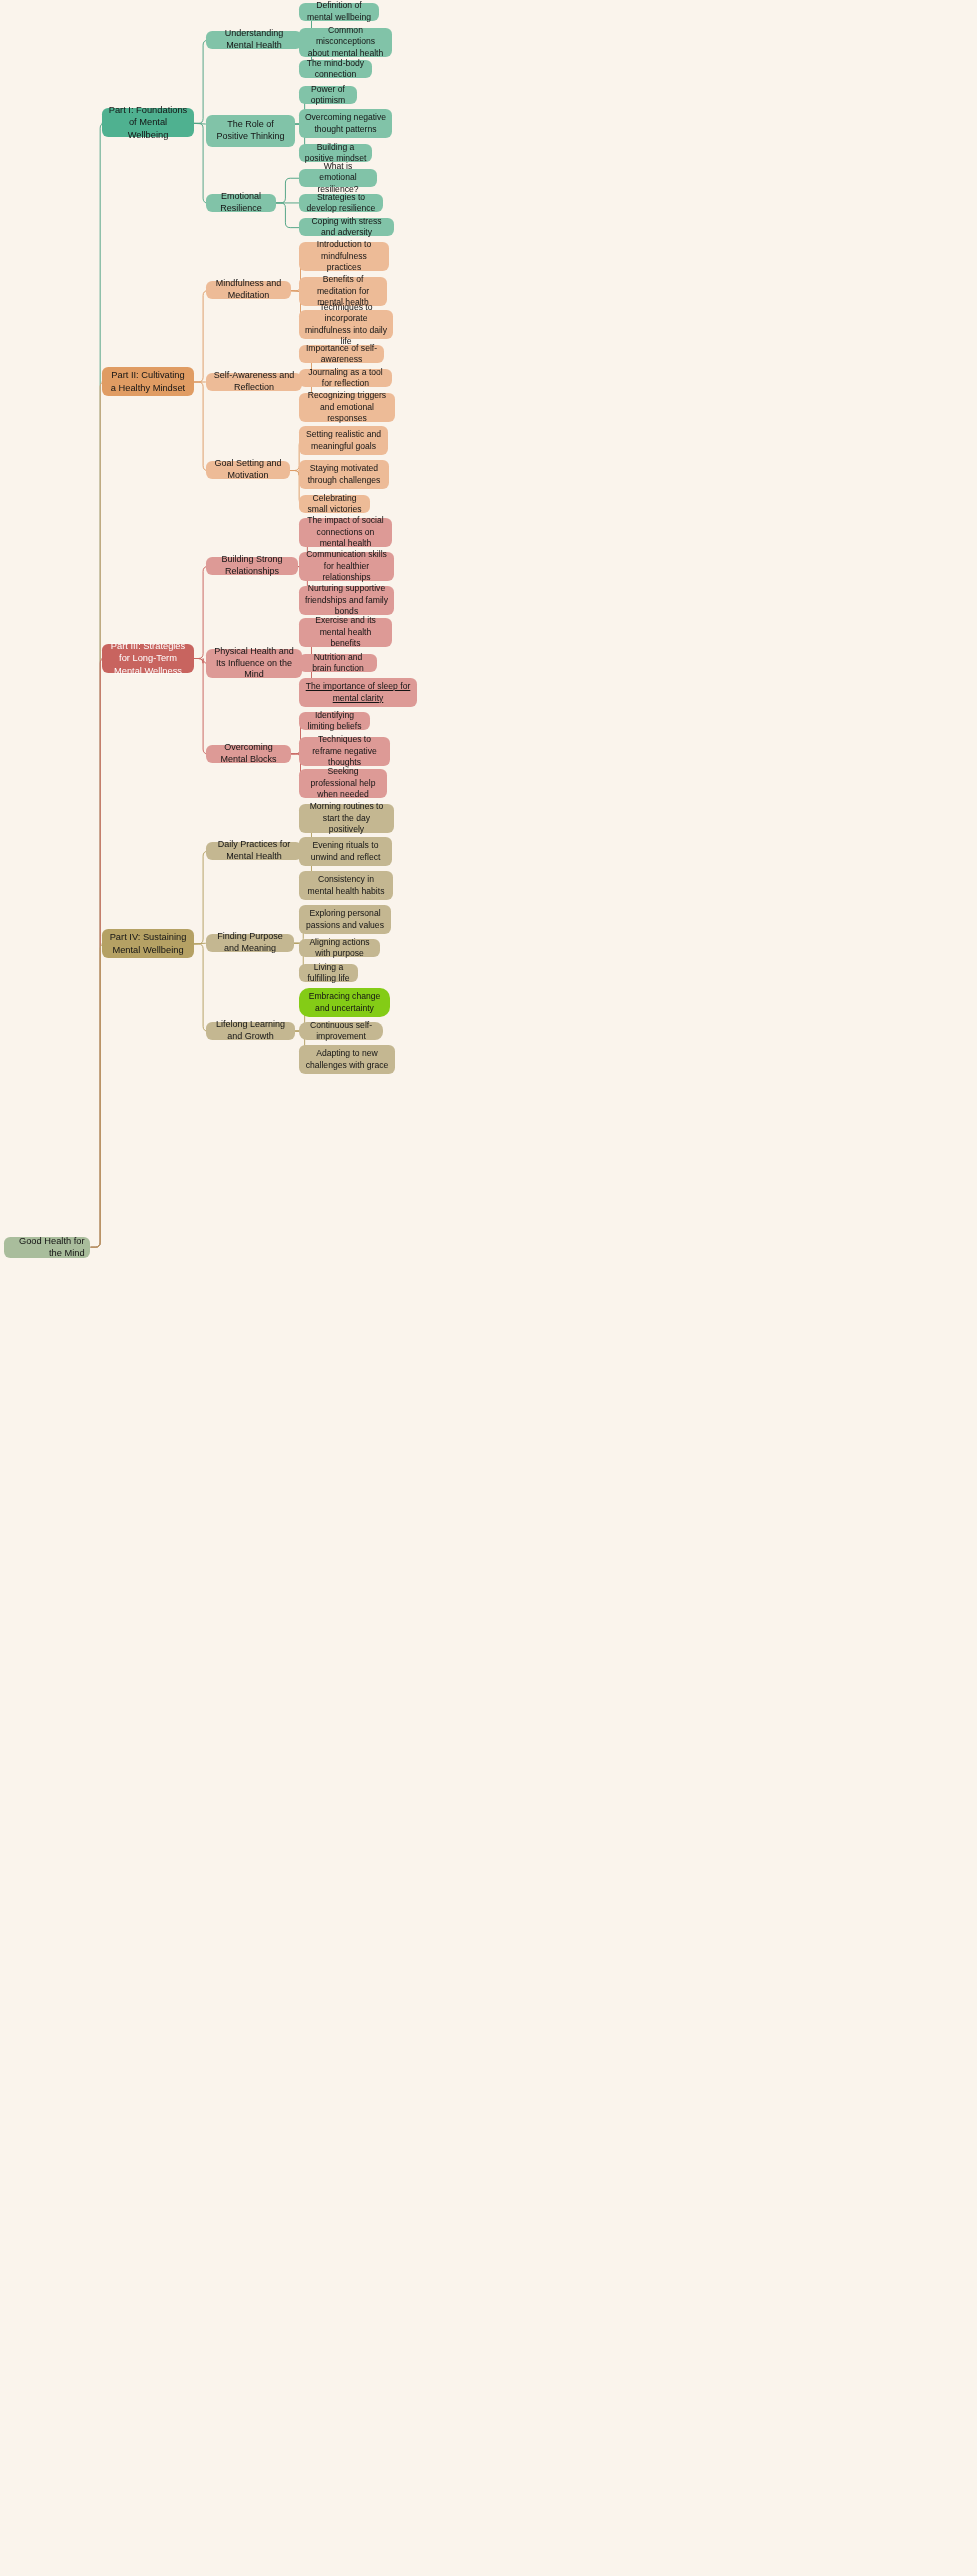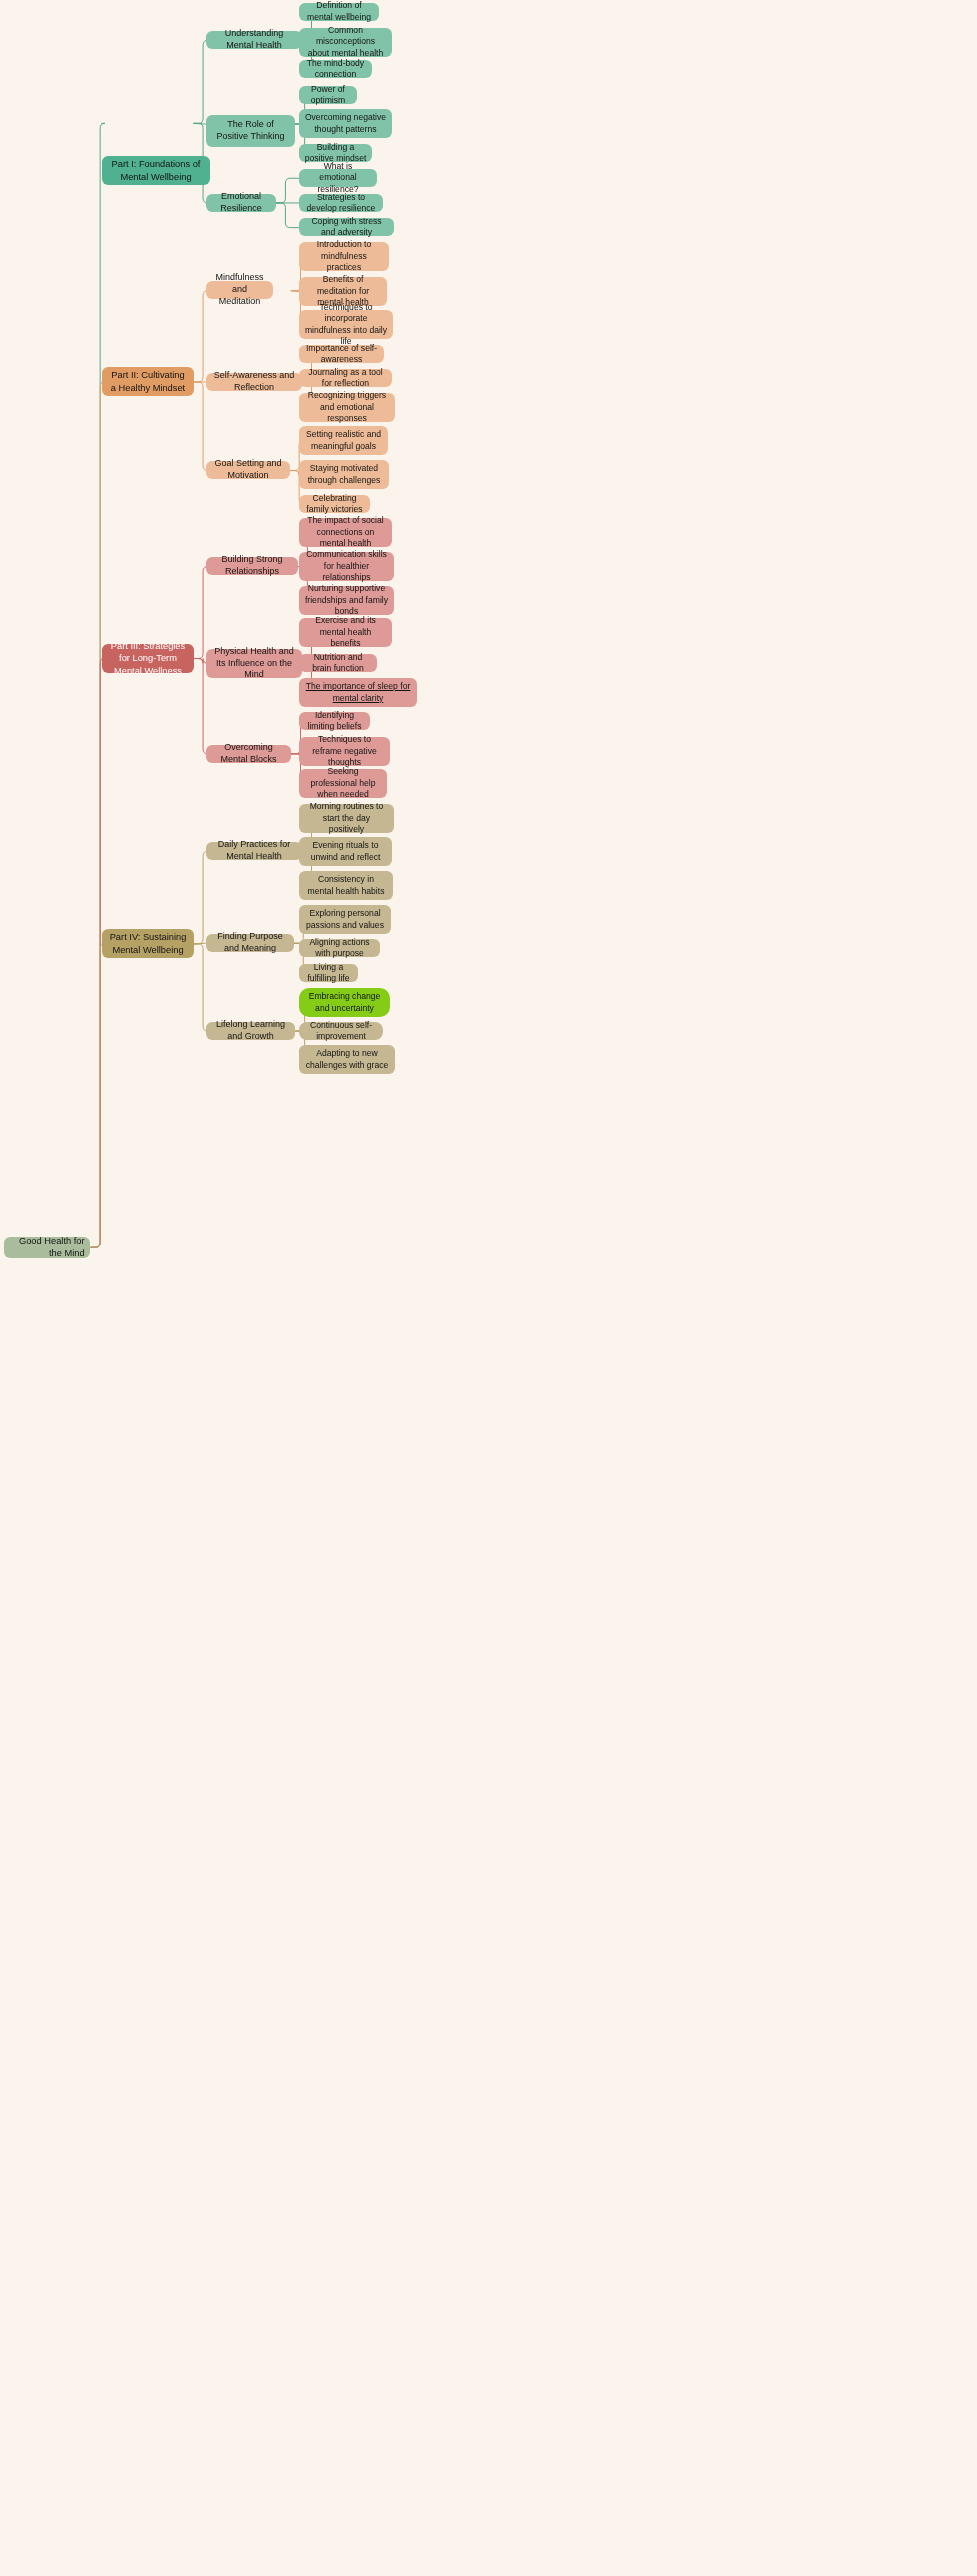--- a/index.html
+++ b/index.html
@@ -81,21 +81,21 @@
       <path d="M 428 1374 L 435 1374 Q 442 1374 442 1381 L 442 1374 Q 442 1381 449 1381 L 436 1381" fill="none" stroke="#b5a164" stroke-width="1.4"></path>
       <path d="M 428 1374 L 435 1374 Q 442 1374 442 1381 L 442 1410 Q 442 1417 449 1417 L 436 1417" fill="none" stroke="#b5a164" stroke-width="1.4"></path>
       <path d="M 282 1375 L 289 1375 Q 296 1375 296 1382 L 296 1495 Q 296 1502 303 1502 L 300 1502" fill="none" stroke="#b5a164" stroke-width="1.4"></path>
       <path d="M 430 1502 L 437 1502 Q 444 1502 444 1495 L 444 1467 Q 444 1460 451 1460 L 436 1460" fill="none" stroke="#b5a164" stroke-width="1.4"></path>
       <path d="M 430 1502 L 436 1502" fill="none" stroke="#b5a164" stroke-width="1.4"></path>
       <path d="M 430 1502 L 437 1502 Q 444 1502 444 1509 L 444 1537 Q 444 1544 451 1544 L 436 1544" fill="none" stroke="#b5a164" stroke-width="1.4"></path>
     </svg>
 <div class="node lvl0" style="left: 4.1px; top: 1237px; width: 86px; height: 20.6px; background: rgb(169, 189, 156);">
       <span>Good Health for the Mind</span>
     </div>
-    <div class="node lvl1" style="left: 102px; top: 108px; width: 108px; height: 29px; background: rgb(79, 177, 144); margin-top: 48px;">
+    <div class="node lvl1" style="left: 102px; top: 108px; width: 92px; height: 29px; background: rgb(79, 177, 144);">
       <span>Part I: Foundations of Mental Wellbeing</span>
     </div>
     <div class="node lvl2" style="left: 206px; top: 31px; width: 96px; height: 18px; background: rgb(129, 195, 168);">
       <span>Understanding Mental Health</span>
     </div>
     <div class="node lvl3" style="left: 299px; top: 2.7px; width: 80px; height: 18px; background: rgb(129, 195, 168);">
       <span>Definition of mental wellbeing</span>
     </div>
     <div class="node lvl3" style="left: 299px; top: 27.5px; width: 93px; height: 29px; background: rgb(129, 195, 168);">
       <span>Common misconceptions about mental health</span>
@@ -123,21 +123,21 @@
     </div>
     <div class="node lvl3" style="left: 299px; top: 194px; width: 84px; height: 18px; background: rgb(129, 195, 168);">
       <span>Strategies to develop resilience</span>
     </div>
     <div class="node lvl3" style="left: 299px; top: 218px; width: 95px; height: 18px; background: rgb(129, 195, 168);">
       <span>Coping with stress and adversity</span>
     </div>
     <div class="node lvl1" style="left: 102px; top: 367px; width: 92px; height: 29px; background: rgb(224, 156, 99);">
       <span>Part II: Cultivating a Healthy Mindset</span>
     </div>
-    <div class="node lvl2" style="left: 206px; top: 281px; width: 67px; height: 18px; background: rgb(237, 187, 151);">
+    <div class="node lvl2" style="left: 206px; top: 281px; width: 85px; height: 18px; background: rgb(237, 187, 151);">
       <span>Mindfulness and Meditation</span>
     </div>
     <div class="node lvl3" style="left: 299px; top: 242px; width: 90px; height: 29px; background: rgb(237, 187, 151);">
       <span>Introduction to mindfulness practices</span>
     </div>
     <div class="node lvl3" style="left: 299px; top: 277px; width: 88px; height: 29px; background: rgb(237, 187, 151);">
       <span>Benefits of meditation for mental health</span>
     </div>
     <div class="node lvl3" style="left: 299px; top: 310px; width: 94px; height: 29px; background: rgb(237, 187, 151);">
       <span>Techniques to incorporate mindfulness into daily life</span>
@@ -157,21 +157,21 @@
     <div class="node lvl2" style="left: 206px; top: 461px; width: 84px; height: 18px; background: rgb(237, 187, 151);">
       <span>Goal Setting and Motivation</span>
     </div>
     <div class="node lvl3" style="left: 299px; top: 426px; width: 89px; height: 29px; background: rgb(237, 187, 151);">
       <span>Setting realistic and meaningful goals</span>
     </div>
     <div class="node lvl3" style="left: 299px; top: 460px; width: 90px; height: 29px; background: rgb(237, 187, 151);">
       <span>Staying motivated through challenges</span>
     </div>
     <div class="node lvl3" style="left: 299px; top: 495px; width: 71px; height: 18px; background: rgb(237, 187, 151);">
-      <span>Celebrating family victories</span>
+      <span>Celebrating small victories</span>
     </div>
     <div class="node lvl1 white-text" style="left: 102px; top: 644px; width: 92px; height: 29px; background: rgb(200, 100, 95);">
       <span>Part III: Strategies for Long-Term Mental Wellness</span>
     </div>
     <div class="node lvl2" style="left: 206px; top: 557px; width: 92px; height: 18px; background: rgb(221, 154, 150);">
       <span>Building Strong Relationships</span>
     </div>
     <div class="node lvl3" style="left: 299px; top: 518px; width: 93px; height: 29px; background: rgb(221, 154, 150);">
       <span>The impact of social connections on mental health</span>
     </div>

